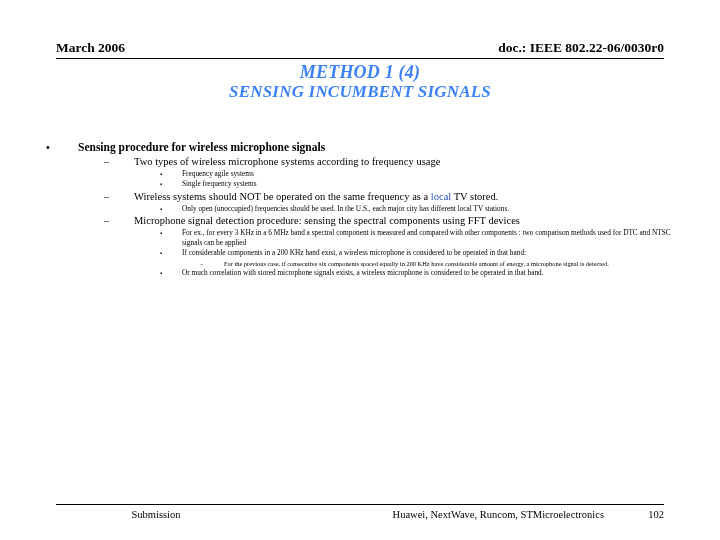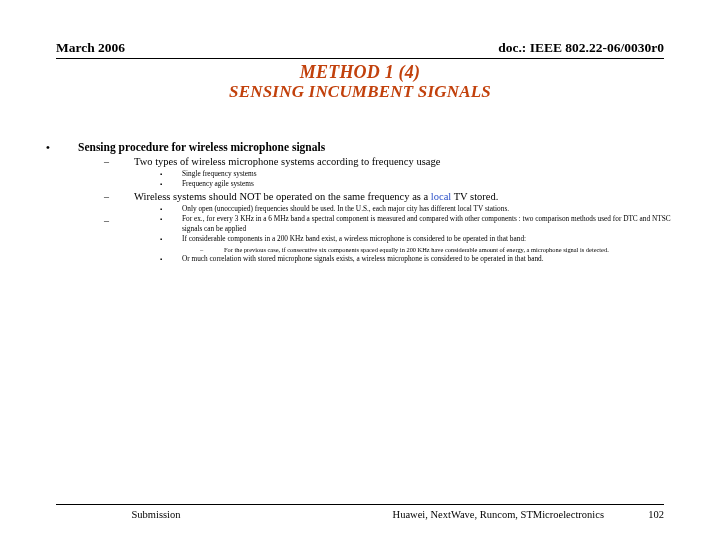--- a/index.html
+++ b/index.html
@@ -38,21 +38,21 @@
     margin-top: 2px;
   }
 
   
   #slide-title {
     position: absolute;
     left: 56px;
     top: 62px;
     width: 608px;
     text-align: center;
-    color: #c2410c;
+    color: #3b82f6;
     font-weight: bold;
     font-style: italic;
     font-size: 18px;
     line-height: 20px;
     letter-spacing: 0.2px;
   }
   #slide-title .title-line-2 {
     font-size: 17px;
   }
 
@@ -200,43 +200,44 @@
 
       <ul class="outline lvl2">
 
         <li>
           <span class="bullet">–</span>
           <span class="li-text">Two types of wireless microphone systems according to frequency usage</span>
 
           <ul class="outline lvl3">
             <li>
               <span class="bullet">▪</span>
+              <span class="li-text">Frequency agile systems</span>
+            </li>
+            <li>
+              <span class="bullet">▪</span>
               <span class="li-text">Single frequency systems</span>
-            </li>
-            <li>
-              <span class="bullet">▪</span>
-              <span class="li-text">Frequency agile systems</span>
             </li>
           </ul>
         </li>
 
         <li>
           <span class="bullet">–</span>
           <span class="li-text"><span>Wireless systems should NOT be operated on the same frequency as a </span><span class="hyperlink">local</span><span> TV stored.</span></span>
 
           <ul class="outline lvl3">
             <li>
               <span class="bullet">▪</span>
               <span class="li-text">Only open (unoccupied) frequencies should be used. In the U.S., each major city has different local TV stations.</span>
             </li>
           </ul>
         </li>
 
         <li>
           <span class="bullet">–</span>
+          <span class="li-text">Microphone signal detection procedure: sensing the spectral components using FFT devices</span>
 
           <ul class="outline lvl3">
             <li>
               <span class="bullet">▪</span>
               <span class="li-text">For ex., for every 3 KHz in a 6 MHz band a spectral component is measured and compared with other components : two comparison methods used for DTC and NTSC signals can be applied</span>
             </li>
             <li>
               <span class="bullet">▪</span>
               <span class="li-text">If considerable components in a 200 KHz band exist, a wireless microphone is considered to be operated in that band:</span>
 

